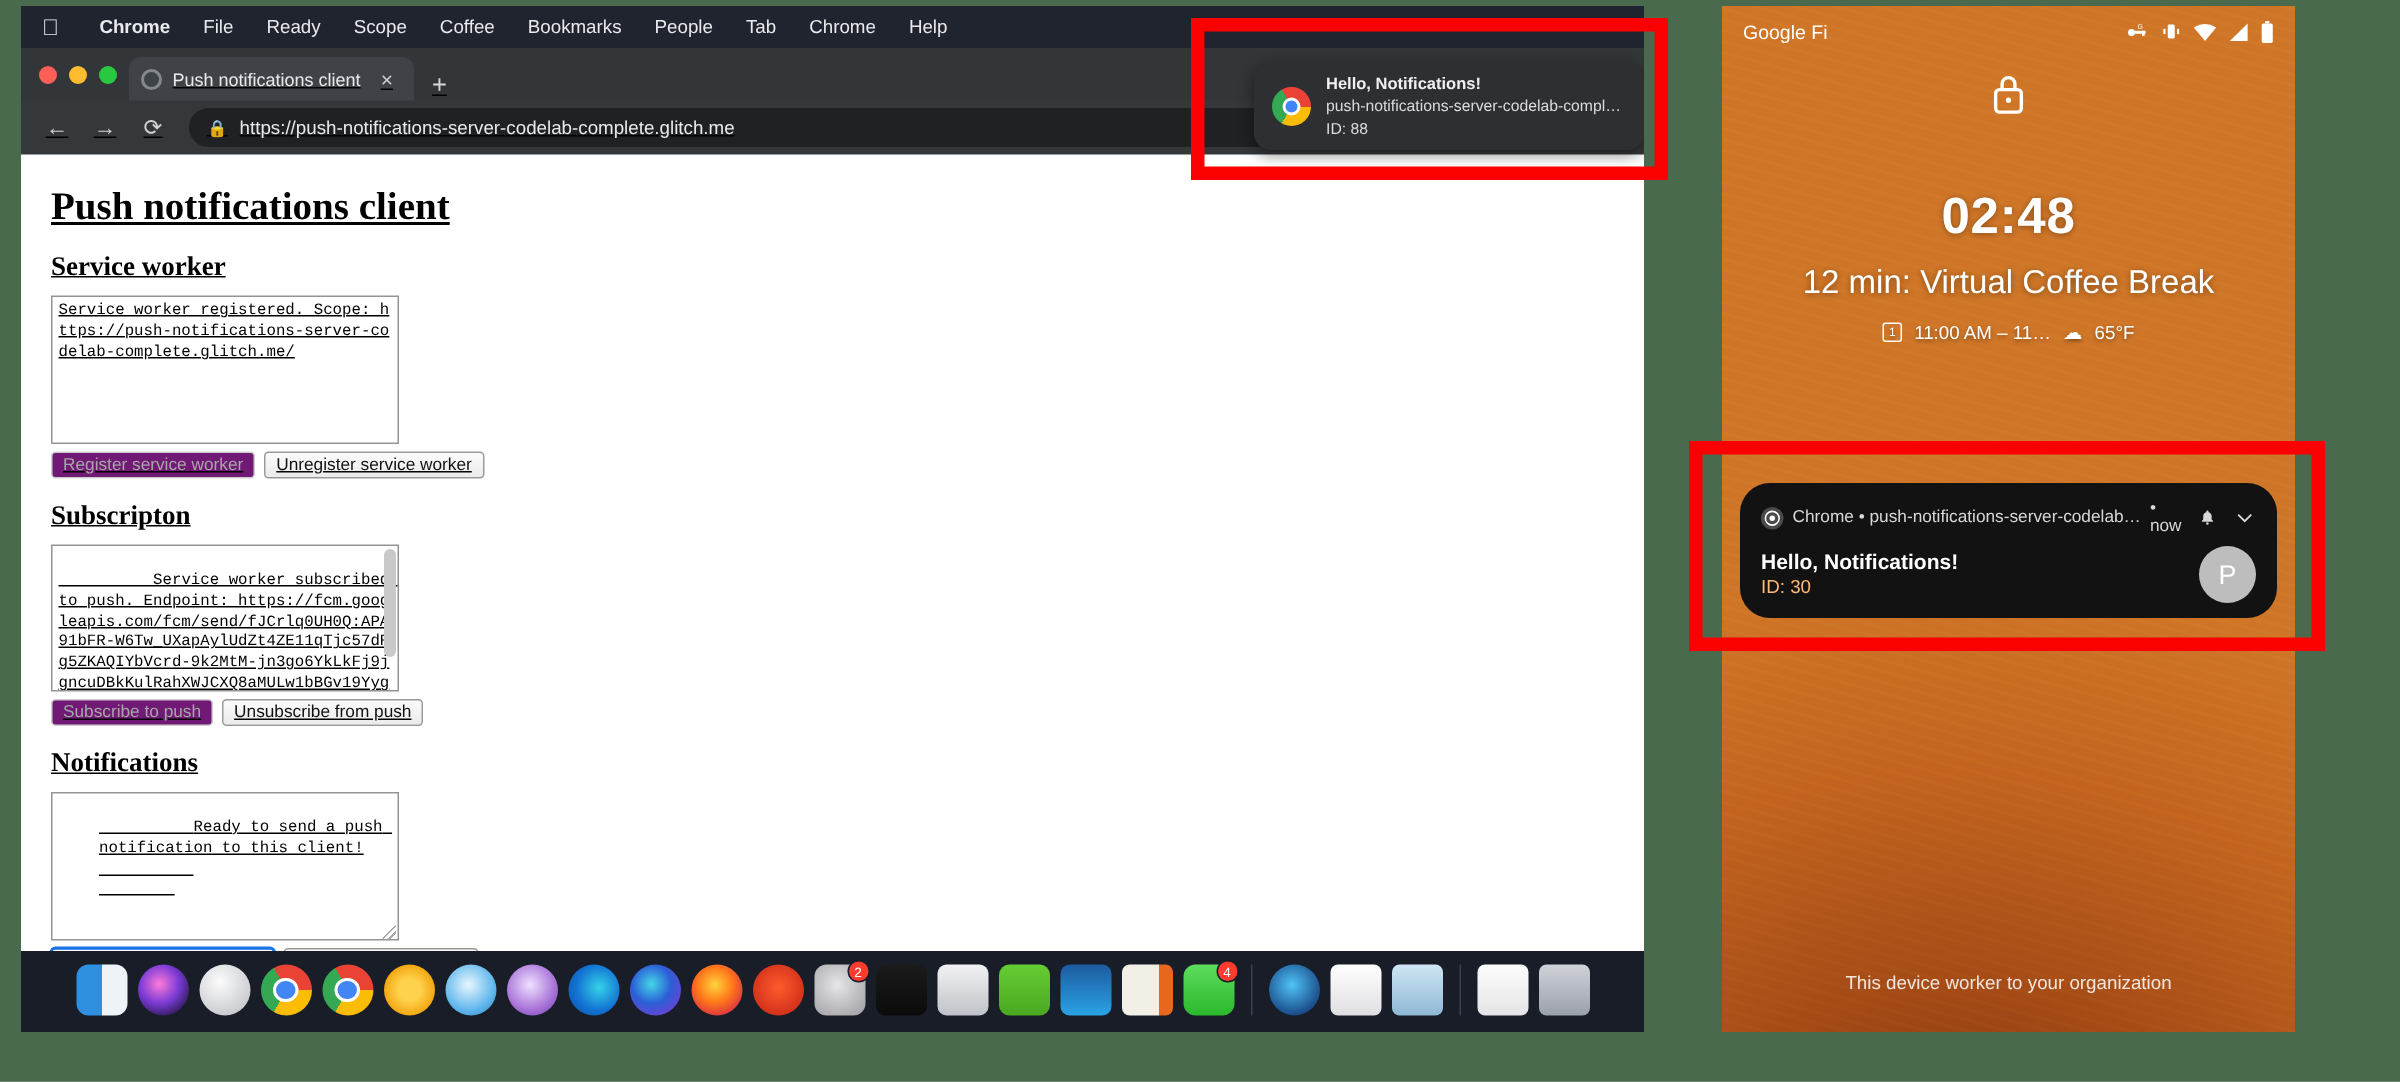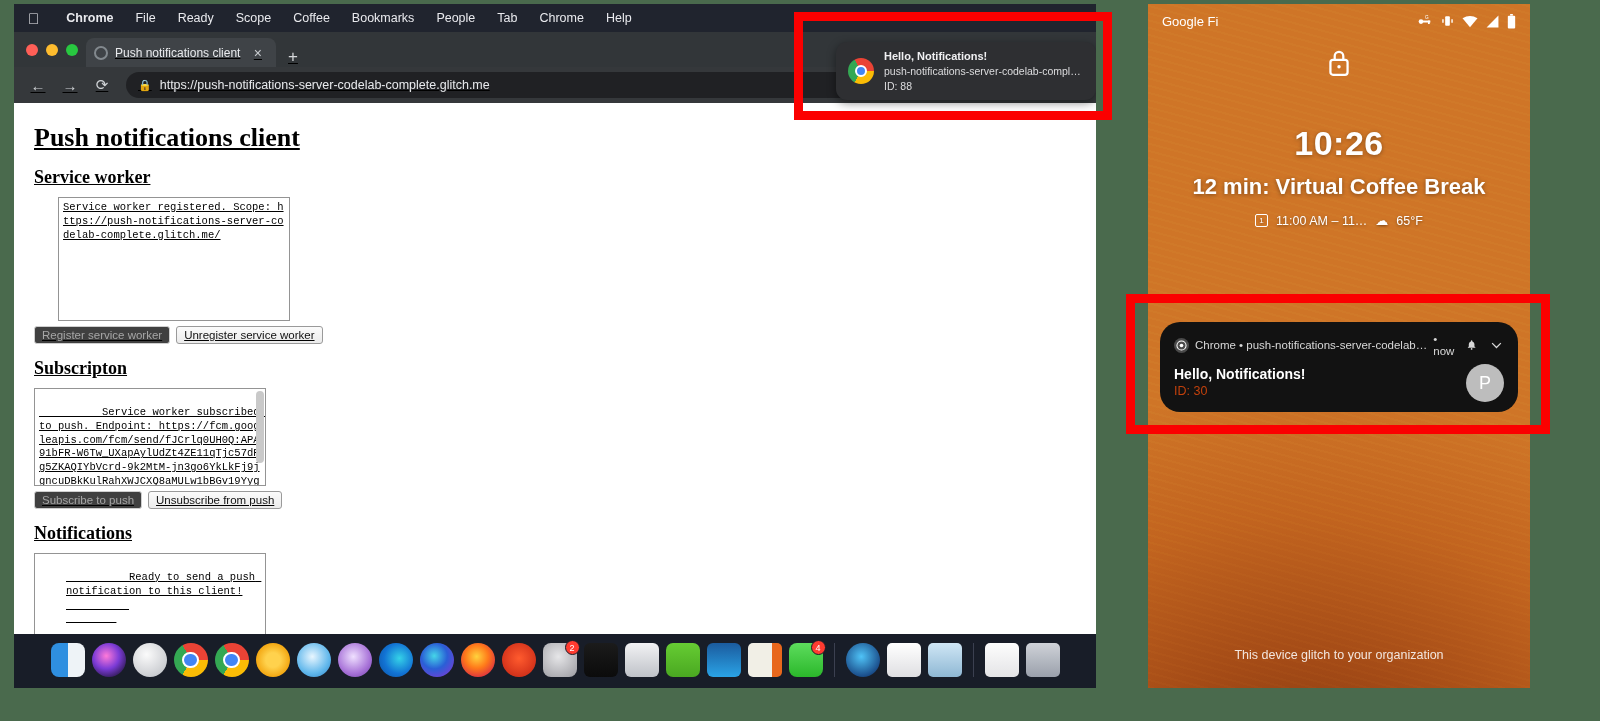--- a/index.html
+++ b/index.html
@@ -69,35 +69,35 @@
     font-family: "Liberation Serif", serif; color: #000; overflow: hidden;
   }
   .page h1 { font-size: 26px; font-weight: bold; margin: 4px 0 12px 0; }
   .page h2 { font-size: 18px; font-weight: bold; margin: 14px 0 9px 0; }
   .ta {
     width: 232px; border: 1px solid #949494; background: #fff;
     font-family: "Liberation Mono", monospace; font-size: 10.5px; line-height: 1.32;
     color: #000; padding: 3px 4px; overflow: hidden; position: relative;
     white-space: pre-wrap; word-break: break-all; resize: none;
   }
-  .ta.sw { height: 124px; margin-left: 24px; }
+  .ta.sw { height: 99px; }
   .ta.sub { height: 98px; width: 232px; }
   .ta.notif { height: 99px; width: 232px; padding-left: 31px; }
   .grip { position: absolute; right: 1px; bottom: 0px; width: 9px; height: 9px;
           background:
             linear-gradient(135deg, transparent 45%, #a8a8a8 45%, #a8a8a8 55%, transparent 55%),
             linear-gradient(135deg, transparent 70%, #a8a8a8 70%, #a8a8a8 80%, transparent 80%); }
   .scrollthumb { position: absolute; right: 1px; top: 2px; width: 8px; height: 72px; background: #c9c9c9; border-radius: 4px; }
   .btnrow { display: flex; gap: 6px; margin-top: 5px; }
   .btn {
     font-family: "Liberation Sans", sans-serif; font-size: 11.5px;
     border: 1px solid #9a9a9a; background: linear-gradient(#fbfbfb,#ebebeb);
     border-radius: 3px; padding: 2px 7px; color: #111; white-space: nowrap;
   }
-  .btn.disabled { color: #a6a6a6; border-color: #cfcfcf; background: #404040; }
+  .btn.disabled { color: #a6a6a6; border-color: #cfcfcf; background: #701a75; }
   .btn.focused { outline: 2px solid #1a73e8; outline-offset: -1px; border-color: #1a73e8; }
 
   
   .dock {
     position: absolute; left: 0; bottom: 0; width: 1082px; height: 54px;
     background: #181d28; display: flex; align-items: center; justify-content: center;
   }
   .dock-inner { display: flex; align-items: flex-end; gap: 7px; padding-bottom: 2px; }
   .dock-icon { width: 34px; height: 34px; border-radius: 8px; position: relative; }
   .badge {
@@ -153,21 +153,21 @@
     position: relative; height: 34px; display: flex; align-items: center;
     justify-content: space-between; padding: 0 14px; color: #fff; font-size: 13px;
   }
   .and-status-icons { display: flex; align-items: center; gap: 7px; }
   .lock-icon { position: relative; width: 100%; text-align: center; margin-top: 10px; }
   .and-clock { position: relative; text-align: center; margin-top: 42px; color: #fff;
                font-size: 34px; font-weight: bold; letter-spacing: .5px;
                text-shadow: 0 1px 4px rgba(0,0,0,.35); }
   .and-event { position: relative; text-align: center; color: #fff; font-size: 22px;
                line-height: 1.28; margin-top: 10px; padding: 0 26px;
-               text-shadow: 0 1px 4px rgba(0,0,0,.4); font-weight: bold; }
+               text-shadow: 0 1px 4px rgba(0,0,0,.4); }
   .and-meta { position: relative; display: flex; align-items: center; justify-content: center;
               gap: 8px; color: #fff; font-size: 12.5px; margin-top: 12px;
               text-shadow: 0 1px 3px rgba(0,0,0,.4); }
   .cal-glyph { display: inline-flex; align-items: center; justify-content: center;
                width: 13px; height: 13px; border: 1.4px solid #fff; border-radius: 2px;
                font-size: 8px; line-height: 1; }
   .cloud-glyph { font-size: 13px; }
   .and-footer { position: absolute; left: 0; bottom: 26px; width: 100%; text-align: center;
                 color: rgba(255,255,255,.86); font-size: 12.5px; }
 
@@ -176,21 +176,21 @@
     background: #121212; border-radius: 20px; padding: 11px 14px 14px 14px;
     color: #fff;
   }
   .an-head { display: flex; align-items: center; gap: 6px; font-size: 11.5px; color: #d8d8d8; }
   .an-chrome-ic { width: 15px; height: 15px; border-radius: 50%; background: #4a4a4a;
                   display: flex; align-items: center; justify-content: center; flex: 0 0 15px; }
   .an-app { white-space: nowrap; overflow: hidden; text-overflow: ellipsis; max-width: 238px; }
   .an-spacer { flex: 1; }
   .an-body { margin-top: 9px; position: relative; }
   .an-title { font-size: 14px; font-weight: bold; }
-  .an-id { font-size: 12.5px; color: #c2410c; margin-top: 2px; }
+  .an-id { font-size: 12.5px; color: #fdba74; margin-top: 2px; }
   .an-avatar {
     position: absolute; right: 0; top: -2px; width: 38px; height: 38px;
     border-radius: 50%; background: #bdbdbd; color: #fff;
     display: flex; align-items: center; justify-content: center; font-size: 18px;
   }
 
   
   .redbox { position: absolute; border: 9px solid #fb0000; pointer-events: none; }
   #redbox-mac { left: 794px; top: 12px; width: 318px; height: 108px; }
   #redbox-and { left: 1126px; top: 294px; width: 424px; height: 140px; }
@@ -348,21 +348,21 @@
     </div>
 
     <div class="lock-icon">
       <svg width="26" height="30" viewBox="0 0 24 28" fill="none" stroke="#fff" stroke-width="2.1">
         <rect x="4" y="11" width="16" height="14" rx="2.4"></rect>
         <path d="M8 11 V7.5 a4 4 0 0 1 8 0 V11"></path>
         <circle cx="12" cy="17.5" r="1.6" fill="#fff" stroke="none"></circle>
       </svg>
     </div>
 
-    <div class="and-clock">10:26</div>
+    <div class="and-clock">02:48</div>
     <div class="and-event">12 min: Virtual Coffee Break</div>
     <div class="and-meta">
       <span class="cal-glyph">1</span>
       <span>11:00 AM – 11…</span>
       <span class="cloud-glyph">☁</span>
       <span>65°F</span>
     </div>
 
     <div id="and-notif">
       <div class="an-head">
@@ -383,19 +383,19 @@
             <path d="M5 9 L12 16 L19 9"></path>
           </svg>
       </div>
       <div class="an-body">
         <div class="an-title">Hello, Notifications!</div>
         <div class="an-id">ID: 30</div>
         <div class="an-avatar">P</div>
       </div>
     </div>
 
-    <div class="and-footer">This device glitch to your organization</div>
+    <div class="and-footer">This device worker to your organization</div>
   </div>
 
   <div class="redbox" id="redbox-mac"></div>
   <div class="redbox" id="redbox-and"></div>
 
 </div>
 
 </body></html>

